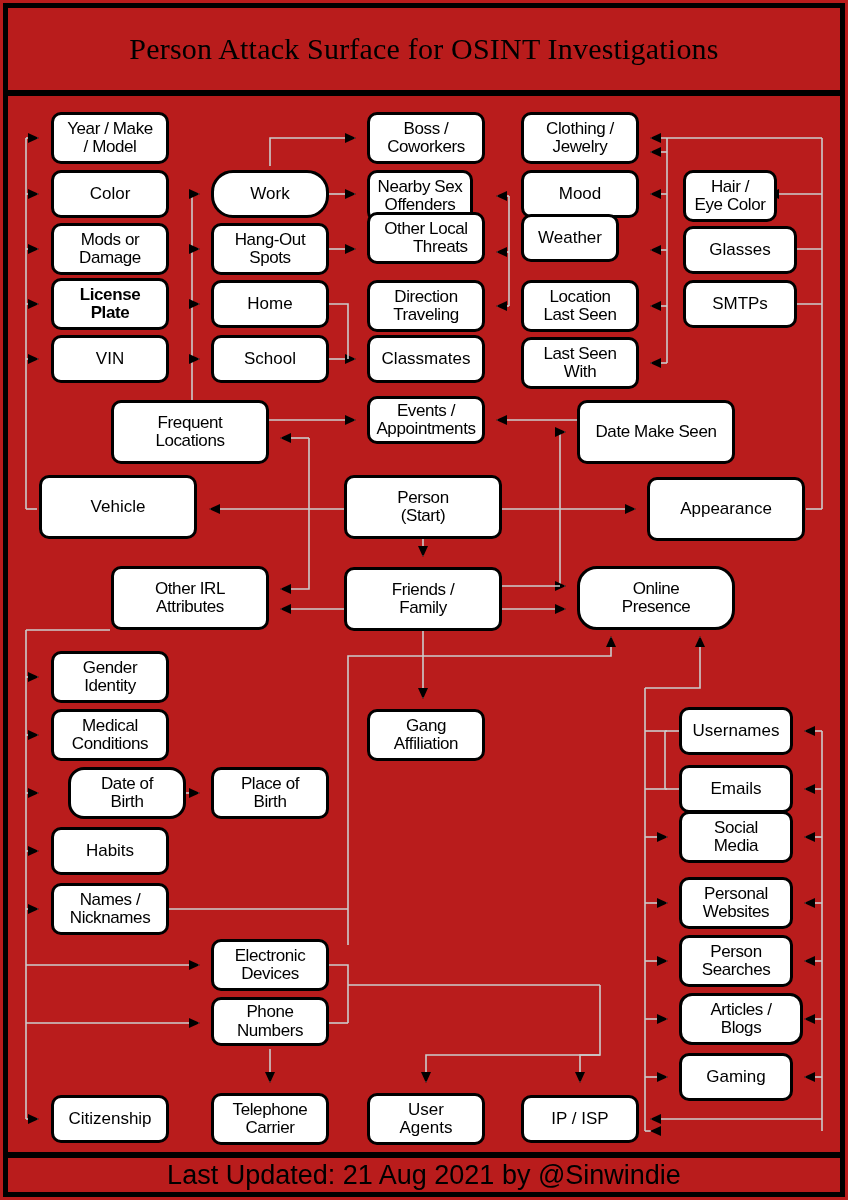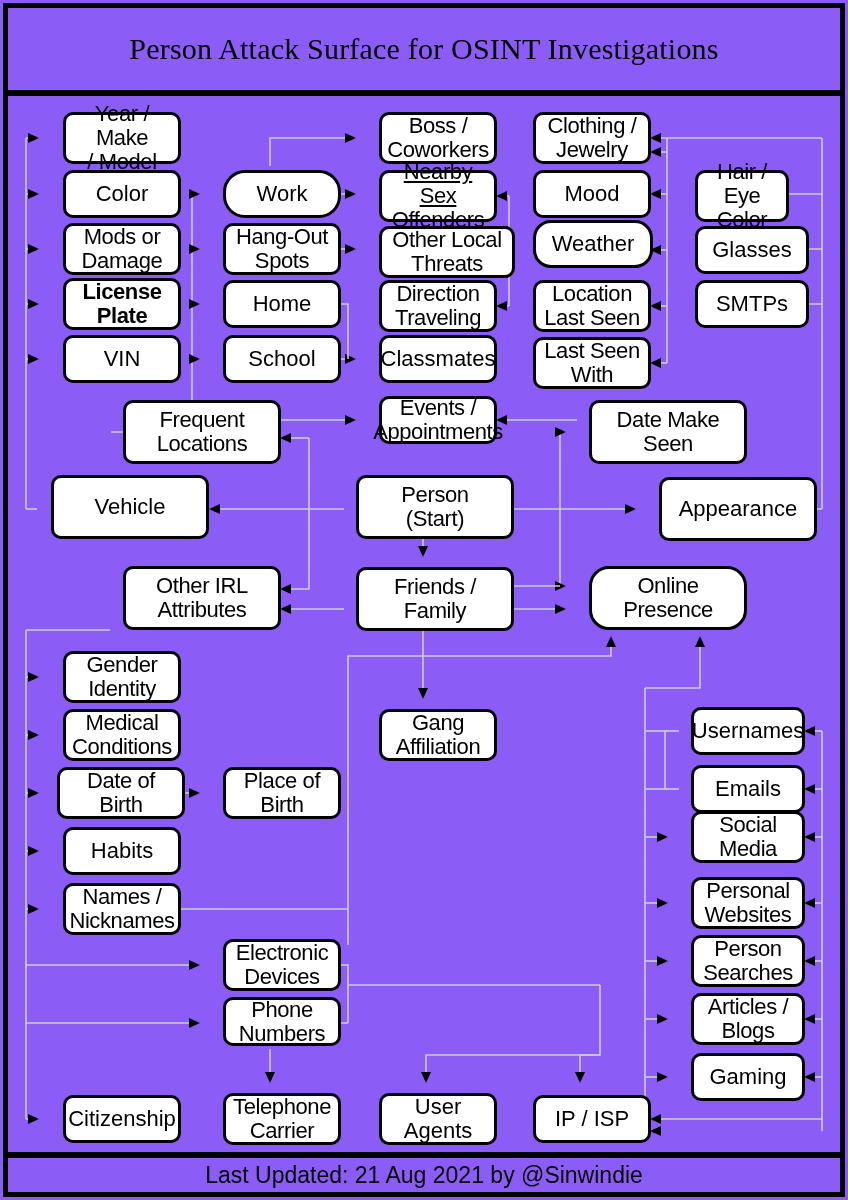--- a/index.html
+++ b/index.html
@@ -1,20 +1,20 @@
 <!DOCTYPE html>
 <html><head>
 <meta charset="utf-8">
 <style>
   html,body{margin:0;padding:0;background:#ffffff;}
   body{font-family:"Liberation Sans", sans-serif;}
   #page{
     position:relative;
     width:848px;height:1200px;
-    background:#8b5cf6;
+    background:#b91c1c;
     box-sizing:border-box;
     overflow:hidden;
   }
   
   #frame-outer{
     position:absolute;left:3px;top:3px;width:842px;height:1194px;
     border:5px solid #000000;box-sizing:border-box;
   }
   #title-band{
     position:absolute;left:8px;top:8px;width:832px;height:88px;
@@ -26,41 +26,40 @@
     font-family:"Liberation Serif", serif;
     font-size:30px;color:#000;letter-spacing:0.2px;white-space:nowrap;
   }
   #footer-band{
     position:absolute;left:8px;top:1152px;width:832px;height:40px;
     box-sizing:border-box;border-top:6px solid #000;
     display:flex;align-items:center;justify-content:center;
   }
   #footer-text{
     font-family:"Liberation Sans", sans-serif;
-    font-size:23px;color:#000;white-space:nowrap;
+    font-size:27px;color:#000;white-space:nowrap;
   }
   
   #edges{position:absolute;left:0;top:0;width:848px;height:1200px;pointer-events:none;}
   
   .node{
     position:absolute;
     box-sizing:border-box;
     border:3px solid #000;
     border-radius:10px;
     background:#ffffff;
     display:flex;align-items:center;justify-content:center;
     text-align:center;
     color:#000;
     font-family:"Liberation Sans", sans-serif;
-    font-size:22px;
+    font-size:17px;
     line-height:1.08;
     padding:0 3px;
     white-space:pre-line;
     z-index:3;
-    margin-left:12px;
   }
   .node.tight{letter-spacing:-0.4px;}
 </style>
 </head>
 <body>
 
 <div id="page">
 
   <div id="frame-outer"></div>
 
@@ -216,31 +215,31 @@
       <div class="node tight" style="left: 51px; top: 278px; width: 118px; height: 52px; font-weight: bold;">License
 Plate</div>
       <div class="node" style="left: 51px; top: 335px; width: 118px; height: 48px;">VIN</div>
       <div class="node" style="left: 211px; top: 170px; width: 118px; height: 48px; border-radius: 22px;">Work</div>
       <div class="node tight" style="left: 211px; top: 223px; width: 118px; height: 52px;">Hang-Out
 Spots</div>
       <div class="node" style="left: 211px; top: 280px; width: 118px; height: 48px;">Home</div>
       <div class="node" style="left: 211px; top: 335px; width: 118px; height: 48px;">School</div>
       <div class="node tight" style="left: 367px; top: 112px; width: 118px; height: 52px;">Boss /
 Coworkers</div>
-      <div class="node tight" style="left: 367px; top: 170px; width: 118px; height: 52px; text-decoration: underline;">Nearby Sex
+      <div class="node tight" style="left: 367px; top: 170px; width: 106px; height: 52px;">Nearby Sex
 Offenders</div>
-      <div class="node tight" style="left: 367px; top: 226px; width: 136px; height: 52px;">Other Local
+      <div class="node tight" style="left: 367px; top: 212px; width: 118px; height: 52px; text-align: right;">Other Local
 Threats</div>
       <div class="node tight" style="left: 367px; top: 280px; width: 118px; height: 52px;">Direction
 Traveling</div>
       <div class="node" style="left: 367px; top: 335px; width: 118px; height: 48px;">Classmates</div>
       <div class="node tight" style="left: 521px; top: 112px; width: 118px; height: 52px;">Clothing /
 Jewelry</div>
       <div class="node" style="left: 521px; top: 170px; width: 118px; height: 48px;">Mood</div>
-      <div class="node" style="left: 521px; top: 220px; width: 120px; height: 48px; border-radius: 18px;">Weather</div>
+      <div class="node" style="left: 521px; top: 214px; width: 98px; height: 48px;">Weather</div>
       <div class="node tight" style="left: 521px; top: 280px; width: 118px; height: 52px;">Location
 Last Seen</div>
       <div class="node tight" style="left: 521px; top: 337px; width: 118px; height: 52px;">Last Seen
 With</div>
       <div class="node tight" style="left: 683px; top: 170px; width: 94px; height: 52px;">Hair /
 Eye Color</div>
       <div class="node" style="left: 683px; top: 226px; width: 114px; height: 48px;">Glasses</div>
       <div class="node" style="left: 683px; top: 280px; width: 114px; height: 48px;">SMTPs</div>
       <div class="node tight" style="left: 111px; top: 400px; width: 158px; height: 64px;">Frequent
 Locations</div>
@@ -254,38 +253,38 @@
       <div class="node tight" style="left: 111px; top: 566px; width: 158px; height: 64px;">Other IRL
 Attributes</div>
       <div class="node tight" style="left: 344px; top: 567px; width: 158px; height: 64px;">Friends /
 Family</div>
       <div class="node tight" style="left: 577px; top: 566px; width: 158px; height: 64px; border-radius: 20px;">Online
 Presence</div>
       <div class="node tight" style="left: 51px; top: 651px; width: 118px; height: 52px;">Gender
 Identity</div>
       <div class="node tight" style="left: 51px; top: 709px; width: 118px; height: 52px;">Medical
 Conditions</div>
-      <div class="node tight" style="left: 45px; top: 767px; width: 128px; height: 52px;">Date of
+      <div class="node tight" style="left: 68px; top: 767px; width: 118px; height: 52px; border-radius: 16px;">Date of
 Birth</div>
       <div class="node" style="left: 51px; top: 827px; width: 118px; height: 48px;">Habits</div>
       <div class="node tight" style="left: 51px; top: 883px; width: 118px; height: 52px;">Names /
 Nicknames</div>
       <div class="node tight" style="left: 211px; top: 767px; width: 118px; height: 52px;">Place of
 Birth</div>
       <div class="node tight" style="left: 367px; top: 709px; width: 118px; height: 52px;">Gang
 Affiliation</div>
       <div class="node" style="left: 679px; top: 707px; width: 114px; height: 48px;">Usernames</div>
       <div class="node" style="left: 679px; top: 765px; width: 114px; height: 48px;">Emails</div>
       <div class="node tight" style="left: 679px; top: 811px; width: 114px; height: 52px;">Social
 Media</div>
       <div class="node tight" style="left: 679px; top: 877px; width: 114px; height: 52px;">Personal
 Websites</div>
       <div class="node tight" style="left: 679px; top: 935px; width: 114px; height: 52px;">Person
 Searches</div>
-      <div class="node tight" style="left: 679px; top: 993px; width: 114px; height: 52px;">Articles /
+      <div class="node tight" style="left: 679px; top: 993px; width: 124px; height: 52px; border-radius: 13px;">Articles /
 Blogs</div>
       <div class="node" style="left: 679px; top: 1053px; width: 114px; height: 48px;">Gaming</div>
       <div class="node tight" style="left: 211px; top: 939px; width: 118px; height: 52px;">Electronic
 Devices</div>
       <div class="node tight" style="left: 211px; top: 997px; width: 118px; height: 49px;">Phone
 Numbers</div>
       <div class="node" style="left: 51px; top: 1095px; width: 118px; height: 48px;">Citizenship</div>
       <div class="node tight" style="left: 211px; top: 1093px; width: 118px; height: 52px;">Telephone
 Carrier</div>
       <div class="node" style="left: 367px; top: 1093px; width: 118px; height: 52px;">User

